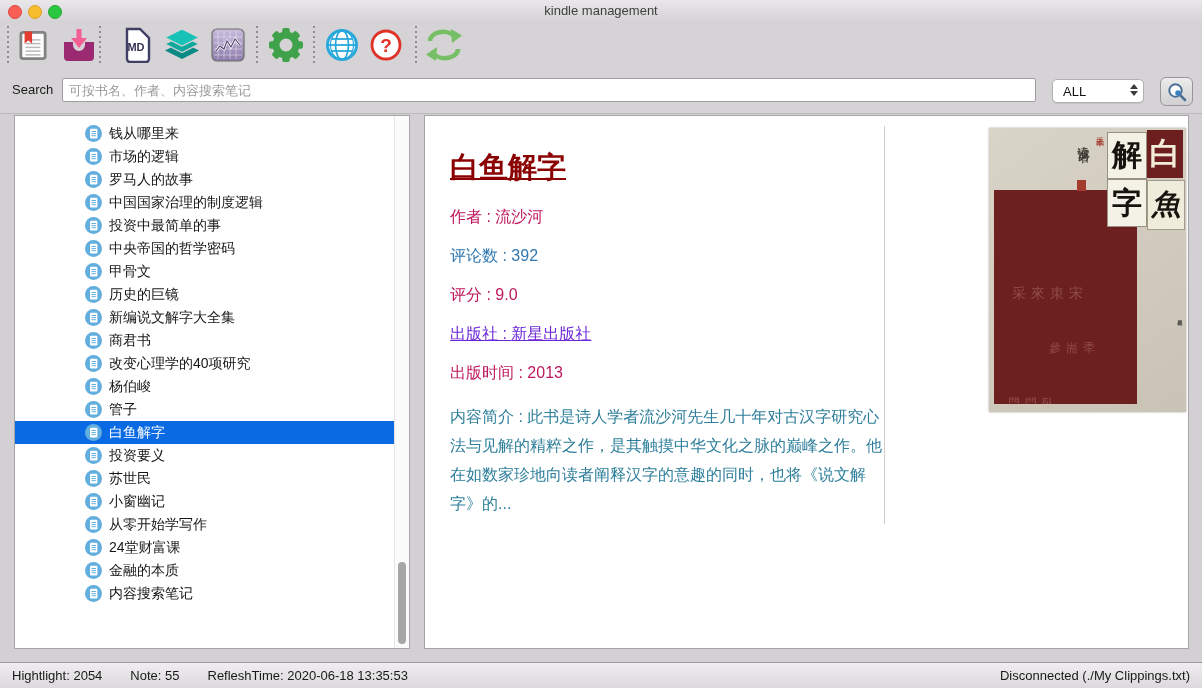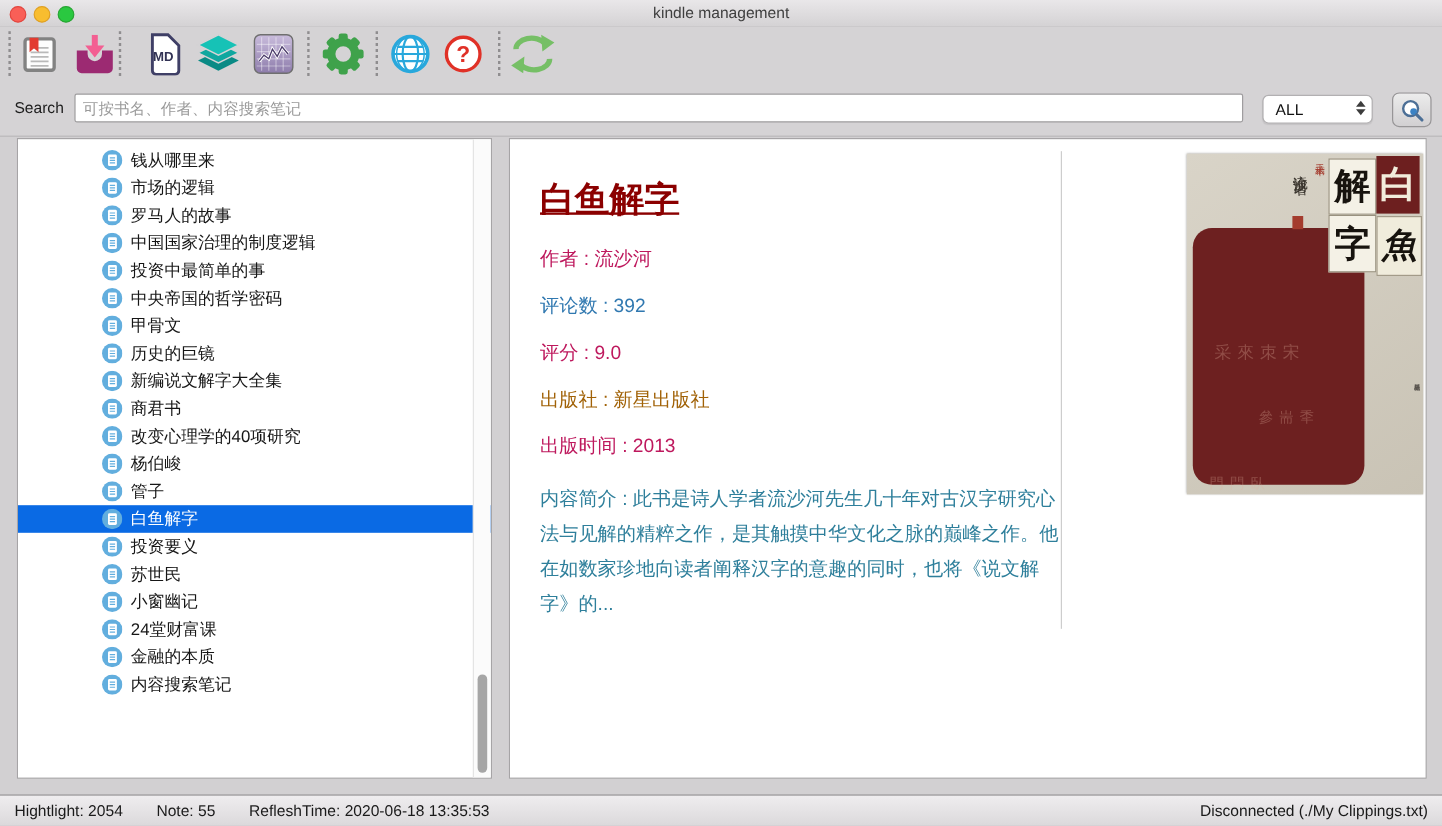--- a/index.html
+++ b/index.html
@@ -55,28 +55,28 @@
   .row.selected{background:#0a6ae4;color:#fff;}
   .sb-track{position:absolute;right:0;top:0;bottom:0;width:14px;background:#fbfbfb;border-left:1px solid #e4e4e4;}
   .sb-thumb{position:absolute;left:3px;top:446px;width:8px;height:82px;border-radius:4px;background:#a6a6a6;}
 
   
   .detail{position:absolute;left:25px;top:33px;width:440px;}
   .book-title{display:inline-block;font-size:29px;font-weight:bold;color:#8b0000;
     text-decoration:underline;text-decoration-thickness:2px;line-height:36px;margin:0 0 22px 0;}
   .field{font-size:16px;line-height:20px;margin-bottom:19px;color:#be185d;}
   .field.t-link{color:#3078b0;}
-  .field.t-green{color:#a16207;}
+  .field.t-green{color:#6d28d9;text-decoration:underline;}
   .field.t-desc{color:#2e7f9b;line-height:29px;margin-bottom:0;}
   .vline{position:absolute;left:459px;top:10px;width:1px;height:398px;background:#cdcdcd;}
 
   
   .cover{position:absolute;left:564px;top:12px;width:197px;height:284px;
     background:linear-gradient(145deg,#d9d4c8,#c9c3b5);box-shadow:0 0 2px rgba(0,0,0,.35);}
-  .cover .redblock{position:absolute;left:5px;top:62px;width:143px;height:214px;background:#6d2020;border-radius:16px;}
+  .cover .redblock{position:absolute;left:5px;top:62px;width:143px;height:214px;background:#6d2020;}
   .cover .tile{position:absolute;display:flex;align-items:center;justify-content:center;
     font-family:"DejaVu Serif","Liberation Serif",serif;font-weight:bold;}
   .tile.jie{left:118px;top:4px;width:38px;height:45px;background:#f4f1e6;border:1px solid #98917f;font-size:30px;color:#17130e;}
   .tile.bai{left:158px;top:2px;width:36px;height:48px;background:#6d1f1f;font-size:31px;color:#f2ecdb;}
   .tile.zi{left:118px;top:51px;width:38px;height:46px;background:#f4f1e6;border:1px solid #98917f;font-size:30px;color:#17130e;}
   .tile.yu{left:158px;top:52px;width:36px;height:48px;background:#f0ecdc;border:1px solid #a39b89;font-size:29px;color:#17130e;font-style:italic;}
   .cover .signature{position:absolute;left:84px;top:8px;writing-mode:vertical-rl;
     font-family:"DejaVu Serif",serif;font-size:12px;color:#3a352e;transform:rotate(-6deg);letter-spacing:2px;}
   .cover .edition{position:absolute;left:104px;top:2px;writing-mode:vertical-rl;font-size:8px;color:#a43c2e;letter-spacing:1px;}
   .cover .seal{position:absolute;left:88px;top:52px;width:9px;height:11px;background:#a43c2e;}
@@ -422,20 +422,30 @@
         <svg class="bicon" viewBox="0 0 17 17">
           <circle cx="8.5" cy="8.5" r="8.5" fill="#62aede"></circle>
           <rect x="5" y="3.8" width="7.4" height="9.6" rx="1.2" fill="#ffffff"></rect>
           <line x1="6.5" y1="6.5" x2="10.9" y2="6.5" stroke="#62aede" stroke-width="1"></line>
           <line x1="6.5" y1="8.6" x2="10.9" y2="8.6" stroke="#62aede" stroke-width="1"></line>
           <line x1="6.5" y1="10.7" x2="10.9" y2="10.7" stroke="#62aede" stroke-width="1"></line>
         </svg>
         <span>小窗幽记</span>
       </div>
 
+      <div class="row">
+        <svg class="bicon" viewBox="0 0 17 17">
+          <circle cx="8.5" cy="8.5" r="8.5" fill="#62aede"></circle>
+          <rect x="5" y="3.8" width="7.4" height="9.6" rx="1.2" fill="#ffffff"></rect>
+          <line x1="6.5" y1="6.5" x2="10.9" y2="6.5" stroke="#62aede" stroke-width="1"></line>
+          <line x1="6.5" y1="8.6" x2="10.9" y2="8.6" stroke="#62aede" stroke-width="1"></line>
+          <line x1="6.5" y1="10.7" x2="10.9" y2="10.7" stroke="#62aede" stroke-width="1"></line>
+        </svg>
+        <span>从零开始学写作</span>
+      </div>
 
       <div class="row">
         <svg class="bicon" viewBox="0 0 17 17">
           <circle cx="8.5" cy="8.5" r="8.5" fill="#62aede"></circle>
           <rect x="5" y="3.8" width="7.4" height="9.6" rx="1.2" fill="#ffffff"></rect>
           <line x1="6.5" y1="6.5" x2="10.9" y2="6.5" stroke="#62aede" stroke-width="1"></line>
           <line x1="6.5" y1="8.6" x2="10.9" y2="8.6" stroke="#62aede" stroke-width="1"></line>
           <line x1="6.5" y1="10.7" x2="10.9" y2="10.7" stroke="#62aede" stroke-width="1"></line>
         </svg>
         <span>24堂财富课</span>

